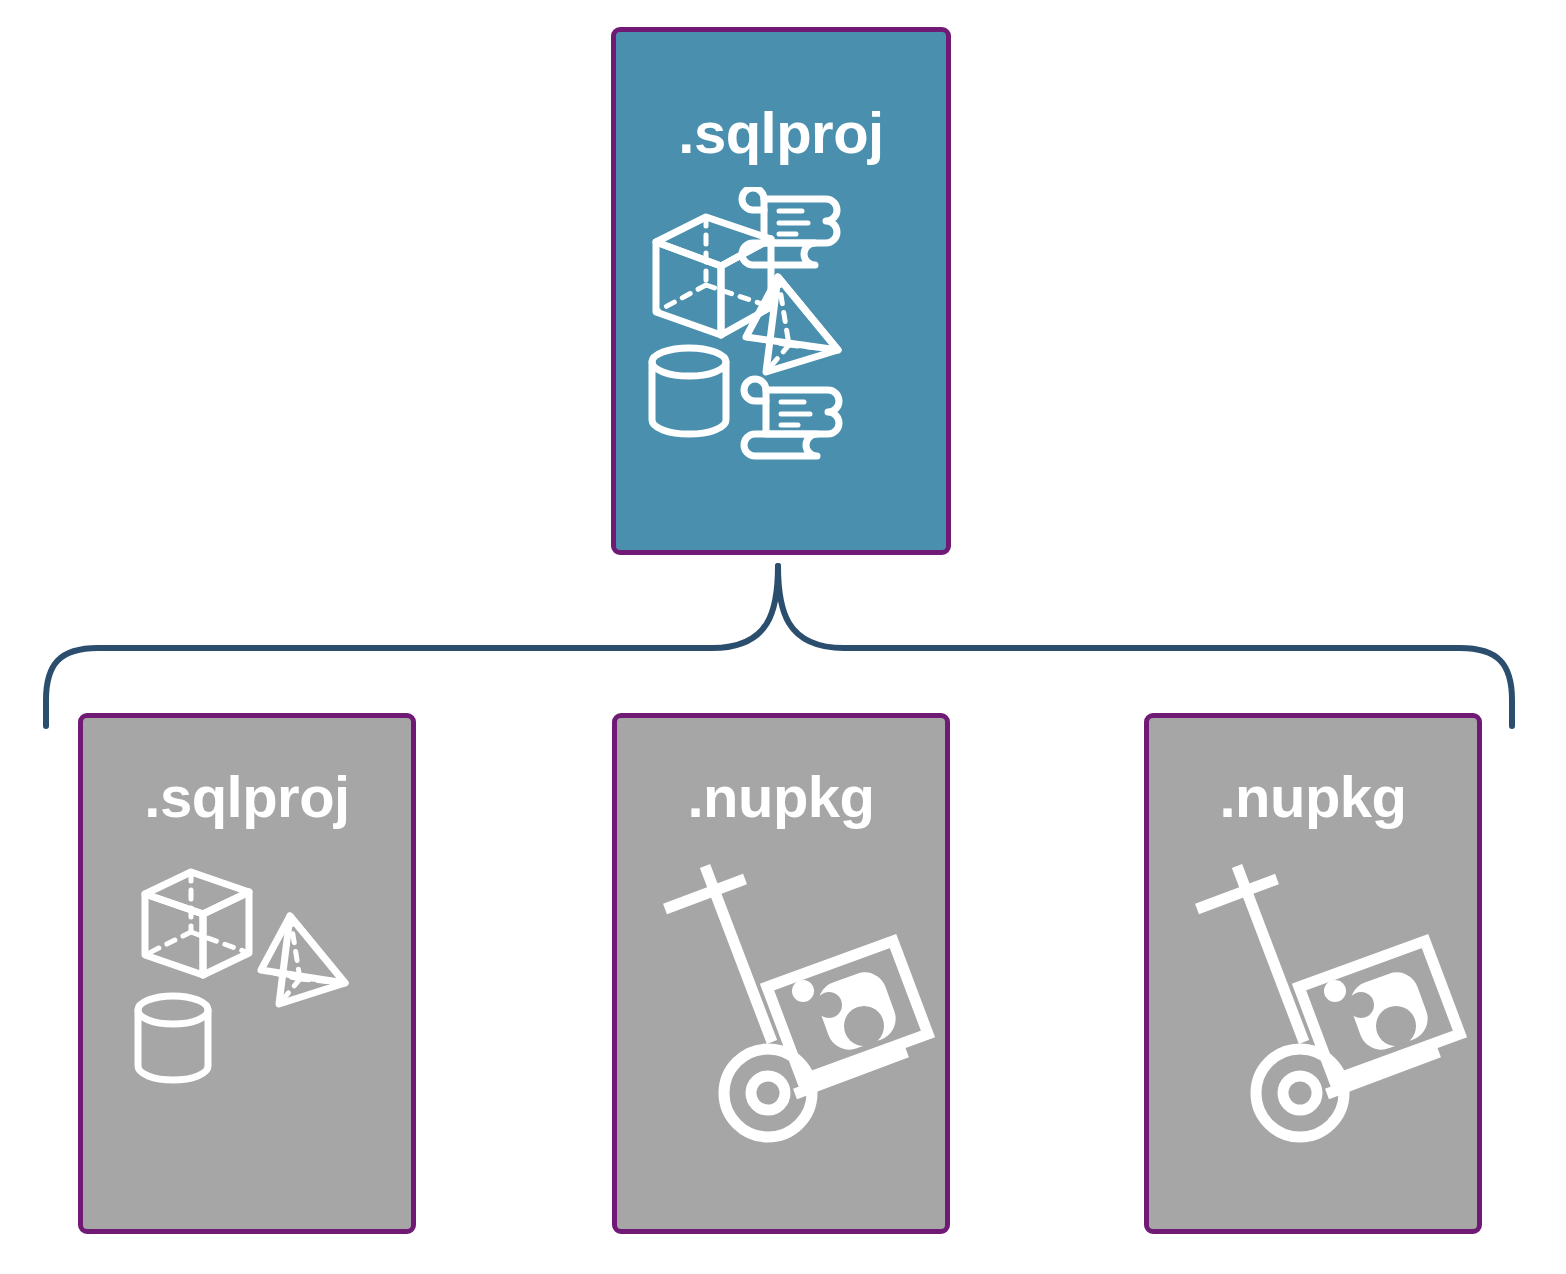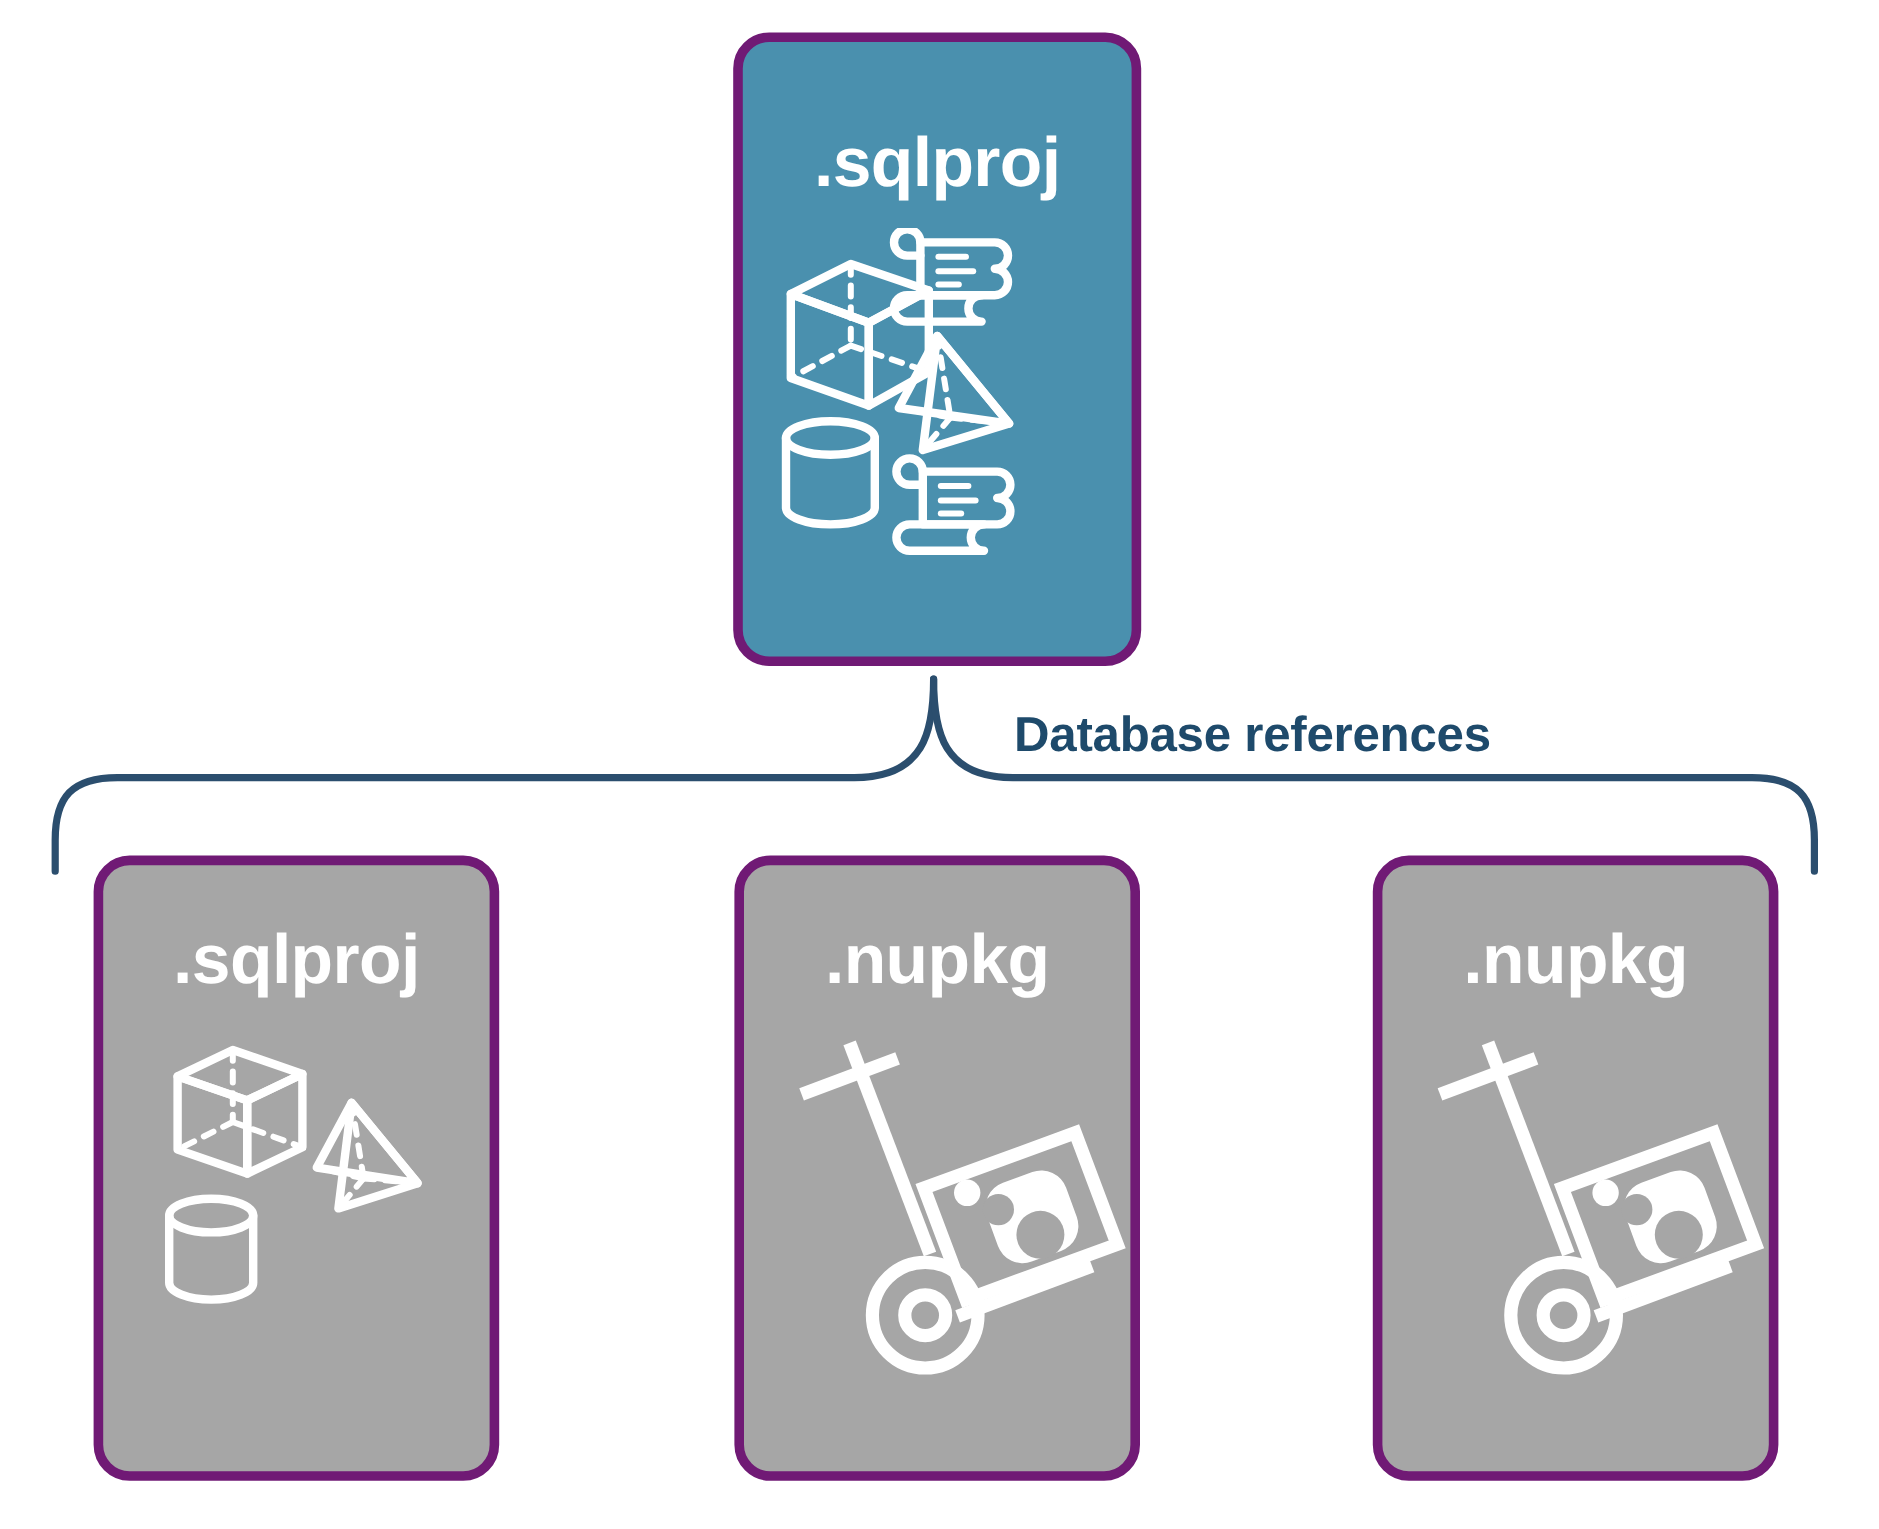--- a/index.html
+++ b/index.html
@@ -16,22 +16,22 @@
   #stage {
     position: relative;
     width: 1566px;
     height: 1274px;
     background: #ffffff;
   }
 
   .node-box {
     position: absolute;
     box-sizing: border-box;
-    border-radius: 30px;
-    border: 8px solid #701a75;
+    border-radius: 9px;
+    border: 5px solid #701a75;
     overflow: hidden;
   }
   .node-box.blue  { background: #4a90ae; }
   .node-box.gray  { background: #a6a6a6; }
 
   .node-title {
     position: absolute;
     left: 0;
     right: 0;
     text-align: center;
@@ -136,21 +136,20 @@
 
   <svg class="brace-layer" viewBox="0 0 1566 1274">
     <path d="M778,566
              C778,610 770,648 712,648
              L98,648 C60,648 46,664 46,700 L46,726" fill="none" stroke="#2b4e6e" stroke-width="6" stroke-linecap="round"></path>
     <path d="M778,566
              C778,610 786,648 844,648
              L1460,648 C1498,648 1512,664 1512,700 L1512,726" fill="none" stroke="#2b4e6e" stroke-width="6" stroke-linecap="round"></path>
   </svg>
 
-  <div class="brace-label" style="left:845px; top:592px;">Database references</div>
 
   <div class="node-box gray" style="left:78px; top:713px; width:338px; height:521px;">
 
     <div class="node-title" style="top:50px; font-size:58px;">.sqlproj</div>
 
     <svg class="node-art" style="top:140px; height:250px;" viewBox="0 0 338 250">
       <g fill="none" stroke="#ffffff" stroke-width="7" stroke-linejoin="round" stroke-linecap="round">
 
         <g>
           <polygon points="62,36 108,14 166,34 120,56"></polygon>

